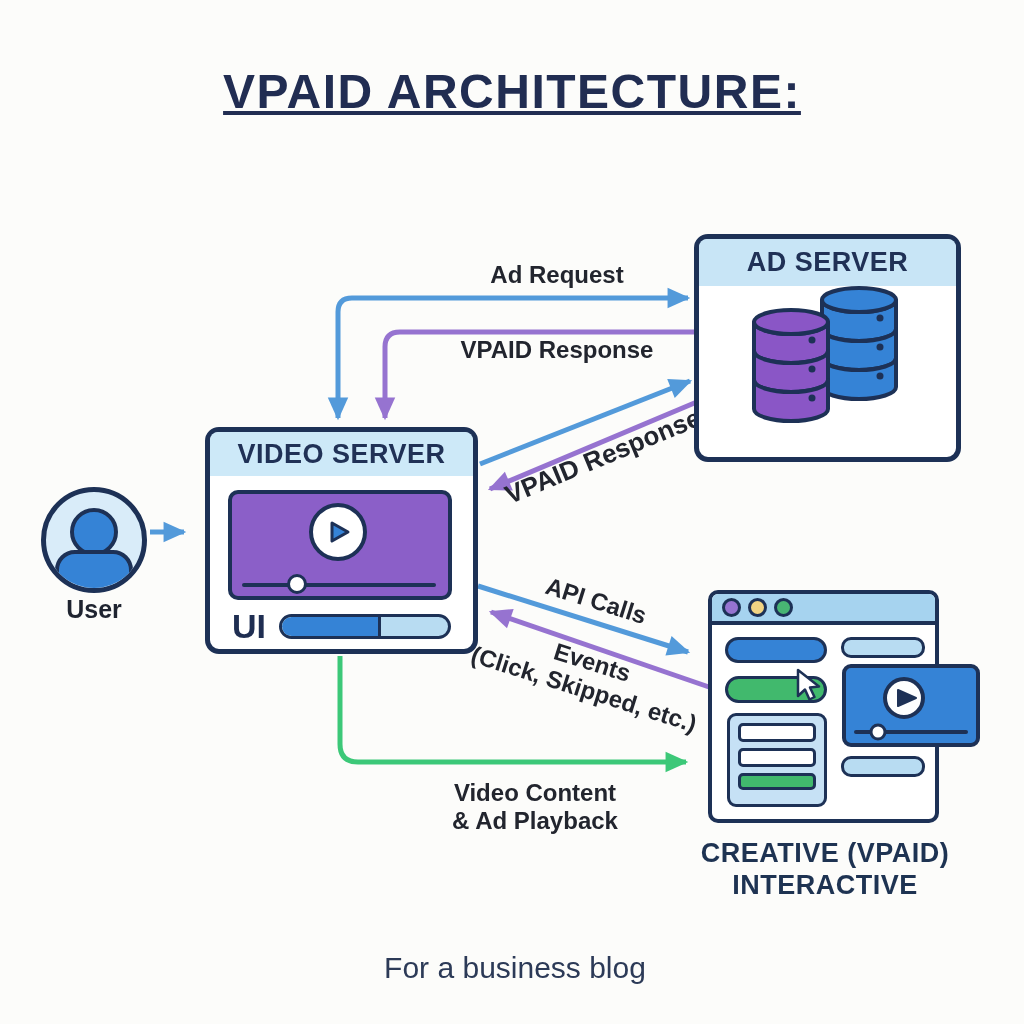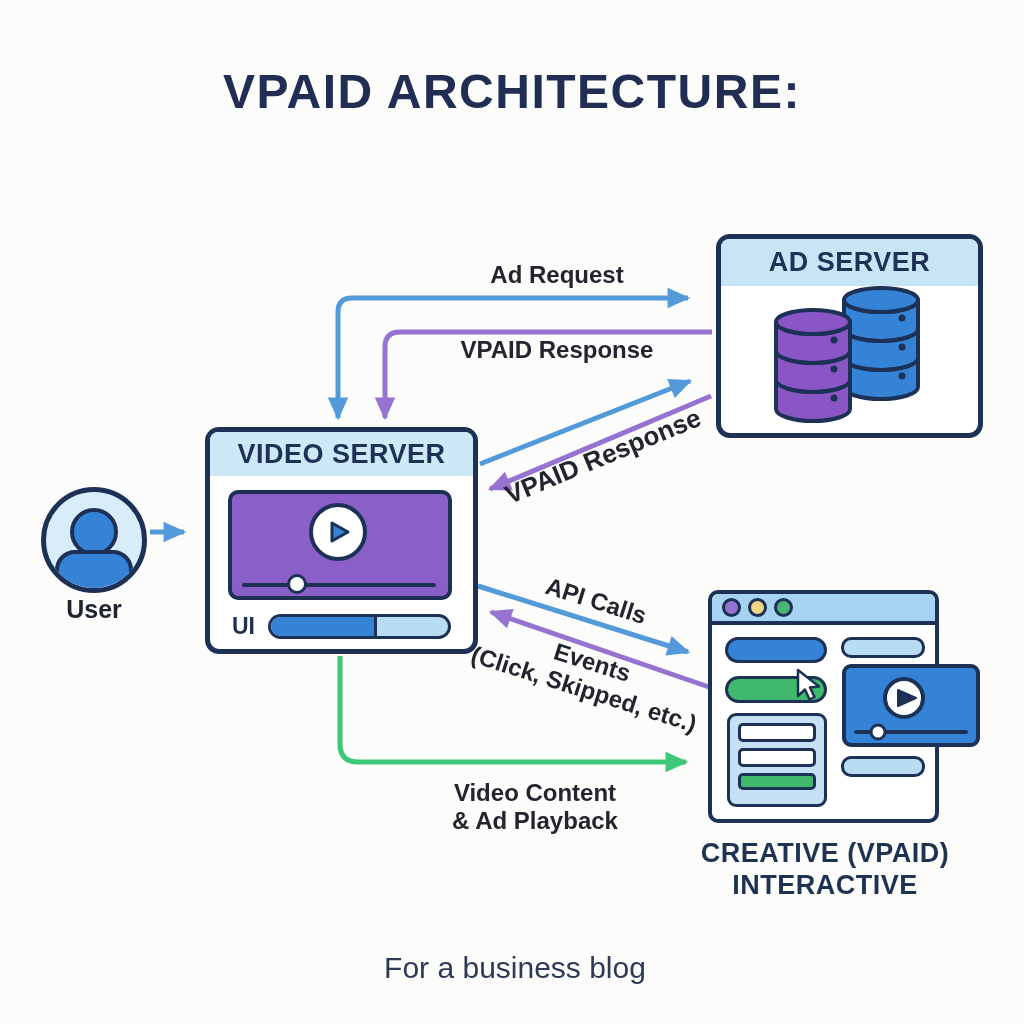--- a/index.html
+++ b/index.html
@@ -70,28 +70,28 @@
   }
   .seek-line{position:absolute;left:10px;right:12px;bottom:9px;height:4px;background:#1d3156;border-radius:2px;}
   .seek-knob{
     position:absolute;bottom:2px;left:30%;width:14px;height:14px;border-radius:50%;
     background:#ffffff;border:3px solid #1d3156;transform:translateX(-50%);
   }
   .vp-ui-row{
     position:absolute;left:22px;right:22px;bottom:9px;height:27px;
     display:flex;align-items:center;gap:13px;
   }
-  .vp-ui-label{font-size:23px;font-weight:bold;color:#1f2e52;}
+  .vp-ui-label{font-size:34px;font-weight:bold;color:#1f2e52;}
   .vp-ui-bar{
     flex:1;height:25px;border:3px solid #1d3156;border-radius:14px;
     background:#b8dcf2;overflow:hidden;box-sizing:border-box;
   }
   .vp-ui-fill{height:100%;width:58%;background:#3583d6;border-right:3px solid #1d3156;border-radius:10px 0 0 10px;}
   
-  .ad-server{left:716px;top:234px;width:267px;height:204px;}
+  .ad-server{left:694px;top:234px;width:267px;height:228px;}
   .ad-server .node-header{height:47px;background:#c8e5f6;}
   .db-svg{position:absolute;left:6px;top:46px;}
   
   .creative{left:708px;top:590px;width:231px;height:233px;border-width:4px;border-radius:10px;}
   .browser-bar{
     height:27px;background:#a6d3ef;border-bottom:4px solid #1d3156;
     border-radius:6px 6px 0 0;display:flex;align-items:center;gap:7px;padding-left:10px;
   }
   .dot{width:13px;height:13px;border-radius:50%;border:3px solid #1d3156;box-sizing:content-box;}
   .pill{position:absolute;border:3px solid #1d3156;box-sizing:border-box;}
@@ -119,21 +119,21 @@
     position:absolute;left:0;top:951px;width:1030px;text-align:center;
     font-size:30px;font-weight:normal;color:#2c3a57;
   }
 </style>
 </head>
 <body>
 
 <div id="canvas">
 
   <div class="title">
-    <span style="display:block;">VPAID ARCHITECTURE:</span>
+    <span style="display:block;text-decoration:underline;">VPAID ARCHITECTURE:</span>
   </div>
 
   <svg id="arrows" width="1024" height="1024" viewBox="0 0 1024 1024">
     <defs>
       <marker id="mBlue" viewBox="0 0 22 20" refX="19" refY="10" markerWidth="25" markerHeight="23" markerUnits="userSpaceOnUse" orient="auto-start-reverse">
         <path d="M1,1 L21,10 L1,19 Z" fill="#539ada"></path>
       </marker>
       <marker id="mPurple" viewBox="0 0 22 20" refX="19" refY="10" markerWidth="25" markerHeight="23" markerUnits="userSpaceOnUse" orient="auto-start-reverse">
         <path d="M1,1 L21,10 L1,19 Z" fill="#9673d0"></path>
       </marker>

